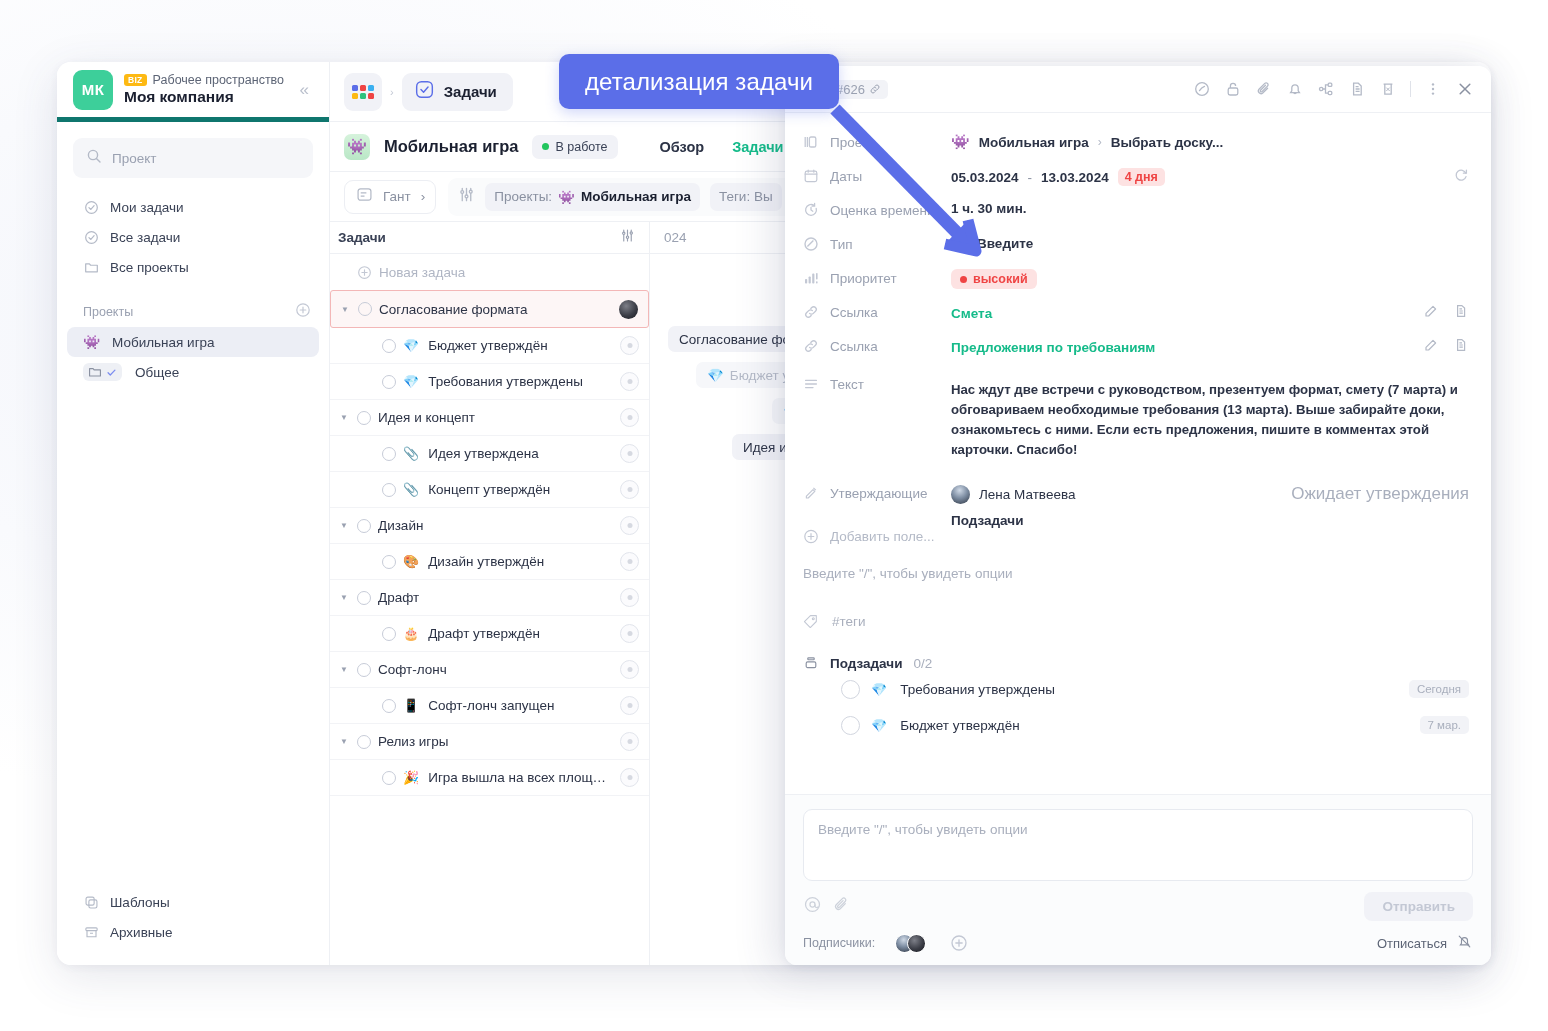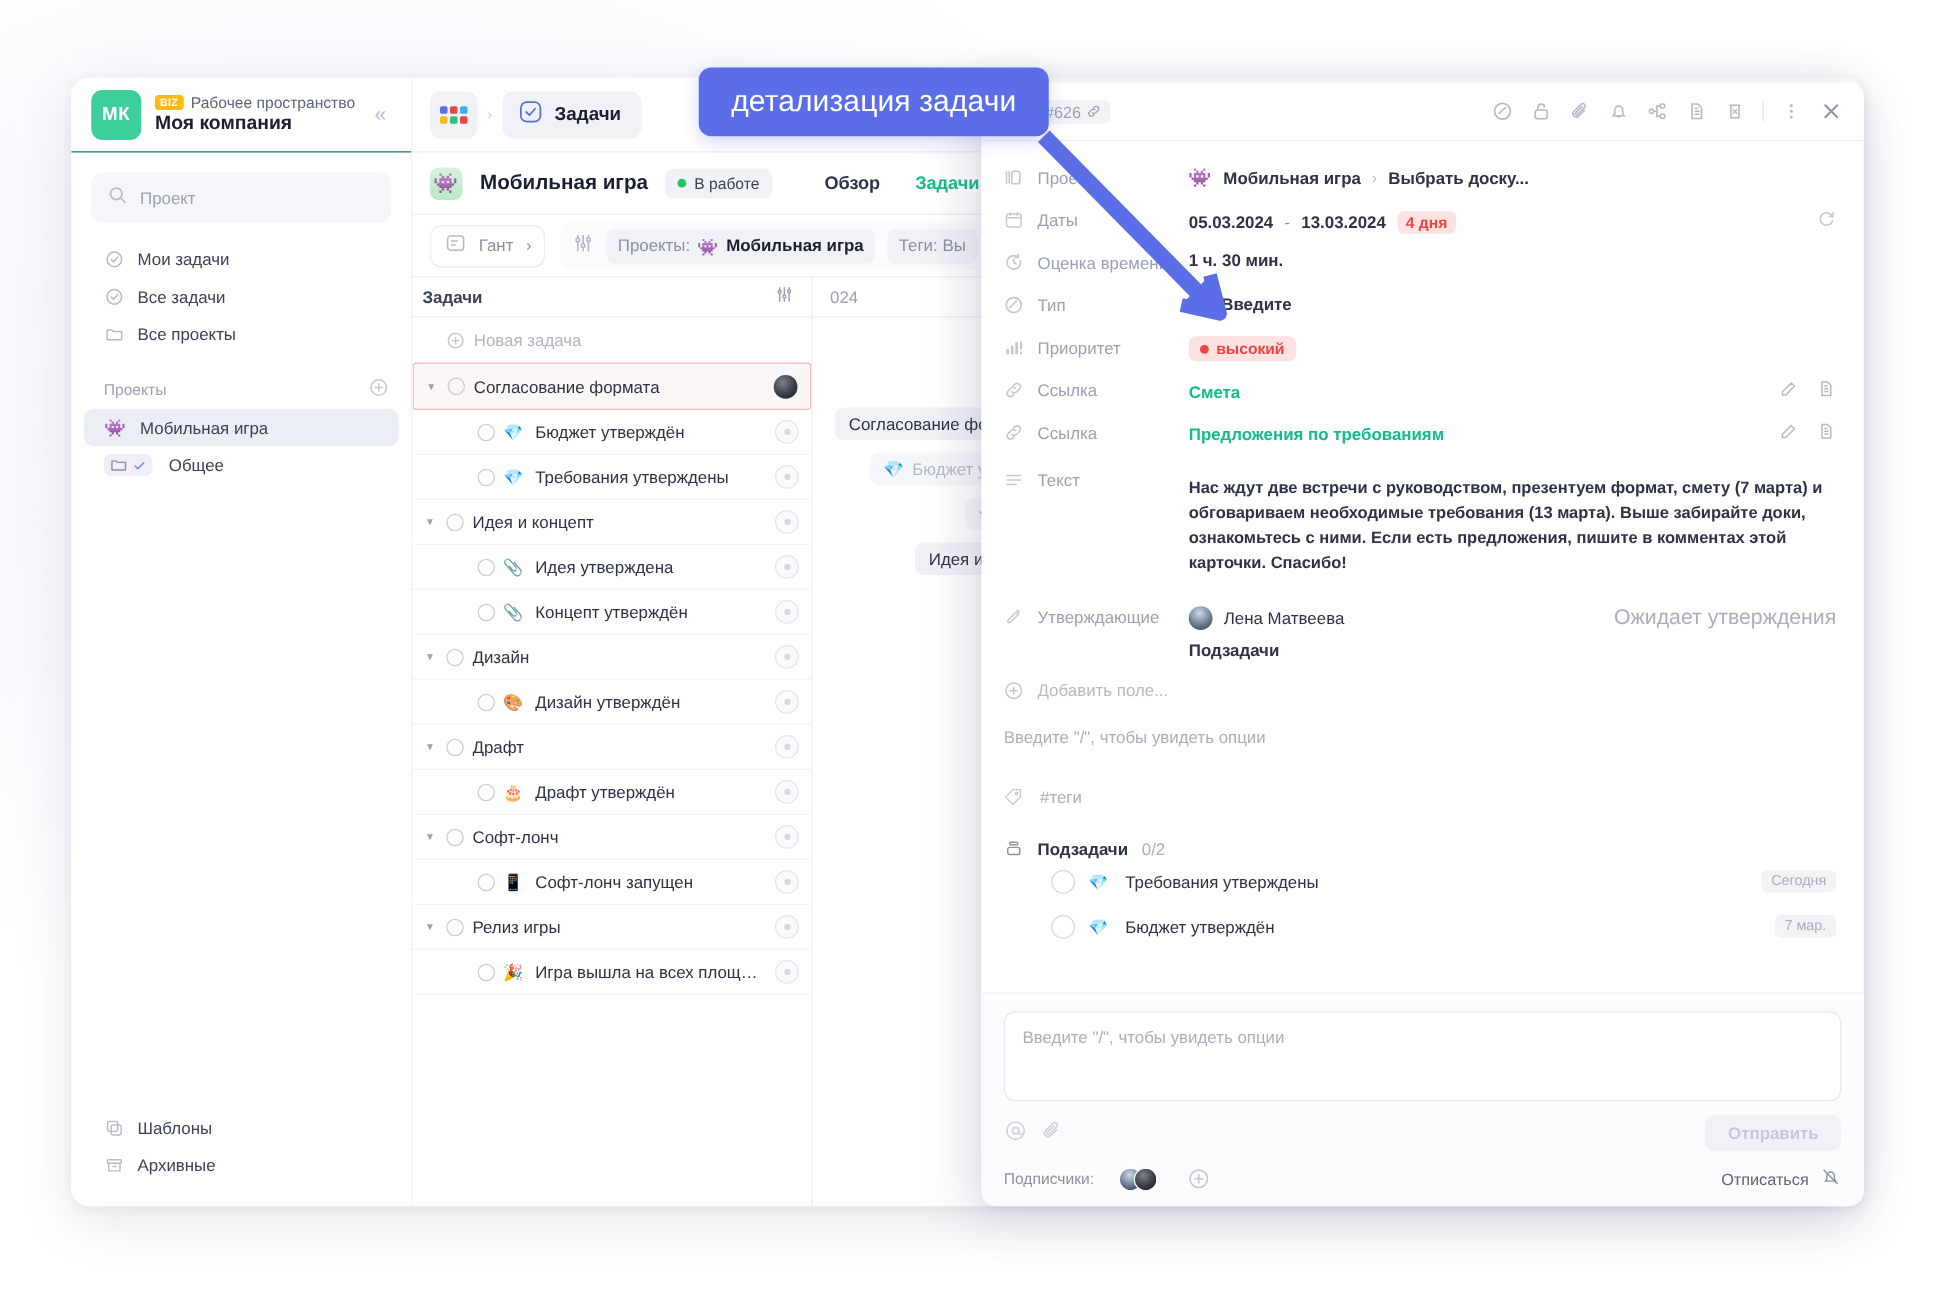--- a/index.html
+++ b/index.html
@@ -17,21 +17,21 @@
   
   .app{
     position:absolute;left:57px;top:62px;width:1434px;height:903px;
     background:#fff;border-radius:14px;
     box-shadow:0 12px 46px rgba(60,70,110,.13), 0 2px 8px rgba(60,70,110,.06);
     overflow:hidden;display:flex;
   }
 
   
   .sidebar{width:273px;flex:0 0 273px;background:#fff;border-right:1px solid #eef0f4;display:flex;flex-direction:column;}
-  .sb-head{height:60px;display:flex;align-items:center;padding:0 16px;border-bottom:1px solid #0f766e;}
+  .sb-head{height:60px;display:flex;align-items:center;padding:0 16px;border-bottom:5px solid #0f766e;}
   .ws-avatar{width:40px;height:40px;border-radius:9px;background:#3dcf9a;color:#fff;
     display:flex;align-items:center;justify-content:center;font-size:15px;font-weight:700;letter-spacing:.5px;flex:0 0 40px;}
   .ws-meta{margin-left:11px;flex:1;min-width:0;}
   .ws-top{display:flex;align-items:center;gap:6px;}
   .biz{background:#fdb913;color:#fff;font-size:8.5px;font-weight:700;border-radius:3px;padding:1px 4px;letter-spacing:.3px;}
   .ws-sub{font-size:12.5px;color:#5c6475;white-space:nowrap;}
   .ws-name{font-size:15.5px;font-weight:700;color:#1b2030;margin-top:1px;white-space:nowrap;}
   .collapse{color:#b9bfcc;font-size:17px;padding:2px 4px;cursor:pointer;}
 
   .sb-search{margin:16px 16px 0;height:40px;background:#f5f6f9;border-radius:9px;display:flex;align-items:center;padding:0 13px;gap:10px;}
@@ -123,21 +123,21 @@
   .flabel .t{font-size:13.5px;color:#9aa1b1;white-space:nowrap;}
   .fval{flex:1;padding-top:6px;display:flex;align-items:center;gap:9px;min-width:0;}
   .fval .txt{font-size:13.5px;color:#2c3346;font-weight:700;}
   .chip-red{background:#fde2e2;color:#ef4444;font-size:12.5px;font-weight:700;border-radius:5px;padding:2px 7px;}
   .chip-prio{display:inline-flex;align-items:center;gap:6px;background:#fde2e2;color:#ef4444;font-size:12.5px;font-weight:700;border-radius:6px;padding:3px 9px;}
   .link{font-size:13.5px;color:#15bb8a;font-weight:700;cursor:pointer;}
   .rowacts{margin-left:auto;display:flex;align-items:center;gap:14px;color:#b4bac7;}
   .ptext{font-size:13.2px;line-height:1.52;color:#2c3346;font-weight:700;padding-top:5px;}
   .pending{margin-left:auto;font-size:17px;color:#a9afbd;}
   .assign{font-size:13.5px;color:#2c3346;font-weight:700;margin-top:9px;cursor:pointer;}
-  .addfield{display:flex;align-items:center;gap:11px;margin-top:16px;color:#b4bac7;font-size:13.5px;cursor:pointer;}
+  .addfield{display:flex;align-items:center;gap:11px;color:#b4bac7;font-size:13.5px;cursor:pointer;}
   .slashline{font-size:13.5px;color:#a9afbd;margin-top:22px;}
   .tagsrow{display:flex;align-items:center;gap:13px;margin-top:32px;color:#b4bac7;}
   .tagsrow .t{font-size:13.5px;color:#a9afbd;}
   .subhead{display:flex;align-items:center;gap:11px;margin-top:26px;}
   .subhead .t{font-size:13.5px;color:#2c3346;font-weight:700;}
   .subhead .c{font-size:13.5px;color:#a9afbd;}
   .subrow{display:flex;align-items:center;gap:11px;height:36px;padding-left:38px;}
   .subcirc{width:19px;height:19px;border-radius:50%;border:1.4px solid #d2d6df;flex:0 0 19px;}
   .subname{font-size:13.5px;color:#2c3346;}
   .datechip{margin-left:auto;background:#f2f3f7;color:#a9afbd;font-size:11.5px;border-radius:5px;padding:3px 8px;}

